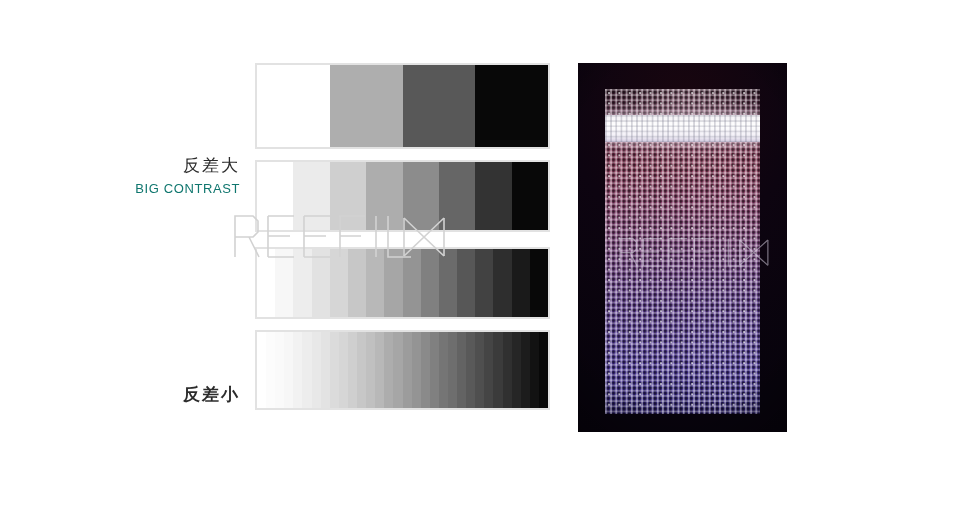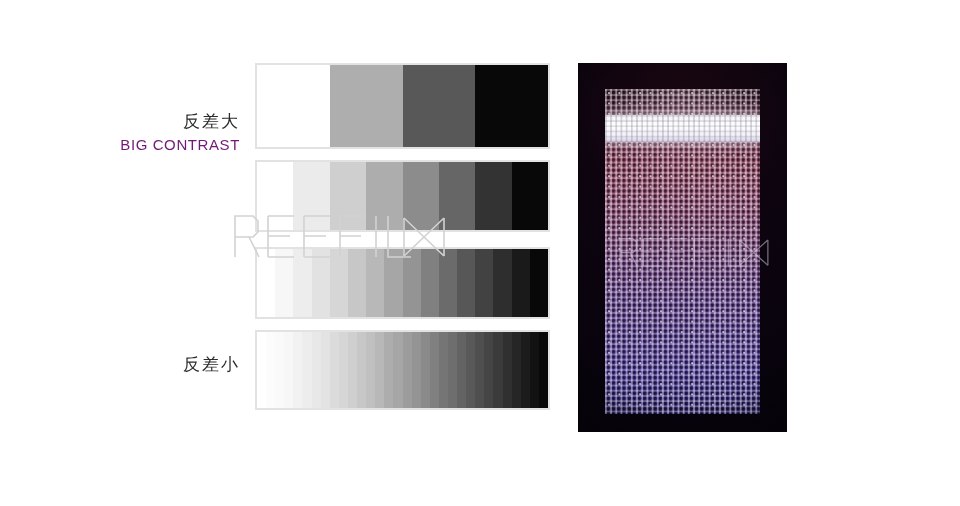--- a/index.html
+++ b/index.html
@@ -29,30 +29,31 @@
     width: 180px;
     text-align: right;
     left: 60px;
   }
   .label-cn {
     font-size: 17px;
     color: #2b2b2b;
     letter-spacing: 2px;
     line-height: 24px;
     white-space: nowrap;
+    margin-top: 44px;
   }
   .label-en {
-    font-size: 15px;
-    color: #701a75;
+    font-size: 13px;
+    color: #0f766e;
     letter-spacing: 0.6px;
     line-height: 22px;
     white-space: nowrap;
   }
   #label-top { top: 110px; }
-  #label-bottom { top: 353px; }
+  #label-bottom { top: 339px; font-weight: bold; }
 
   
   .bar {
     position: absolute;
     left: 255px;
     width: 295px;
     box-sizing: border-box;
     border: 2px solid #e2e2e2;
     background: #fff;
     overflow: hidden;

